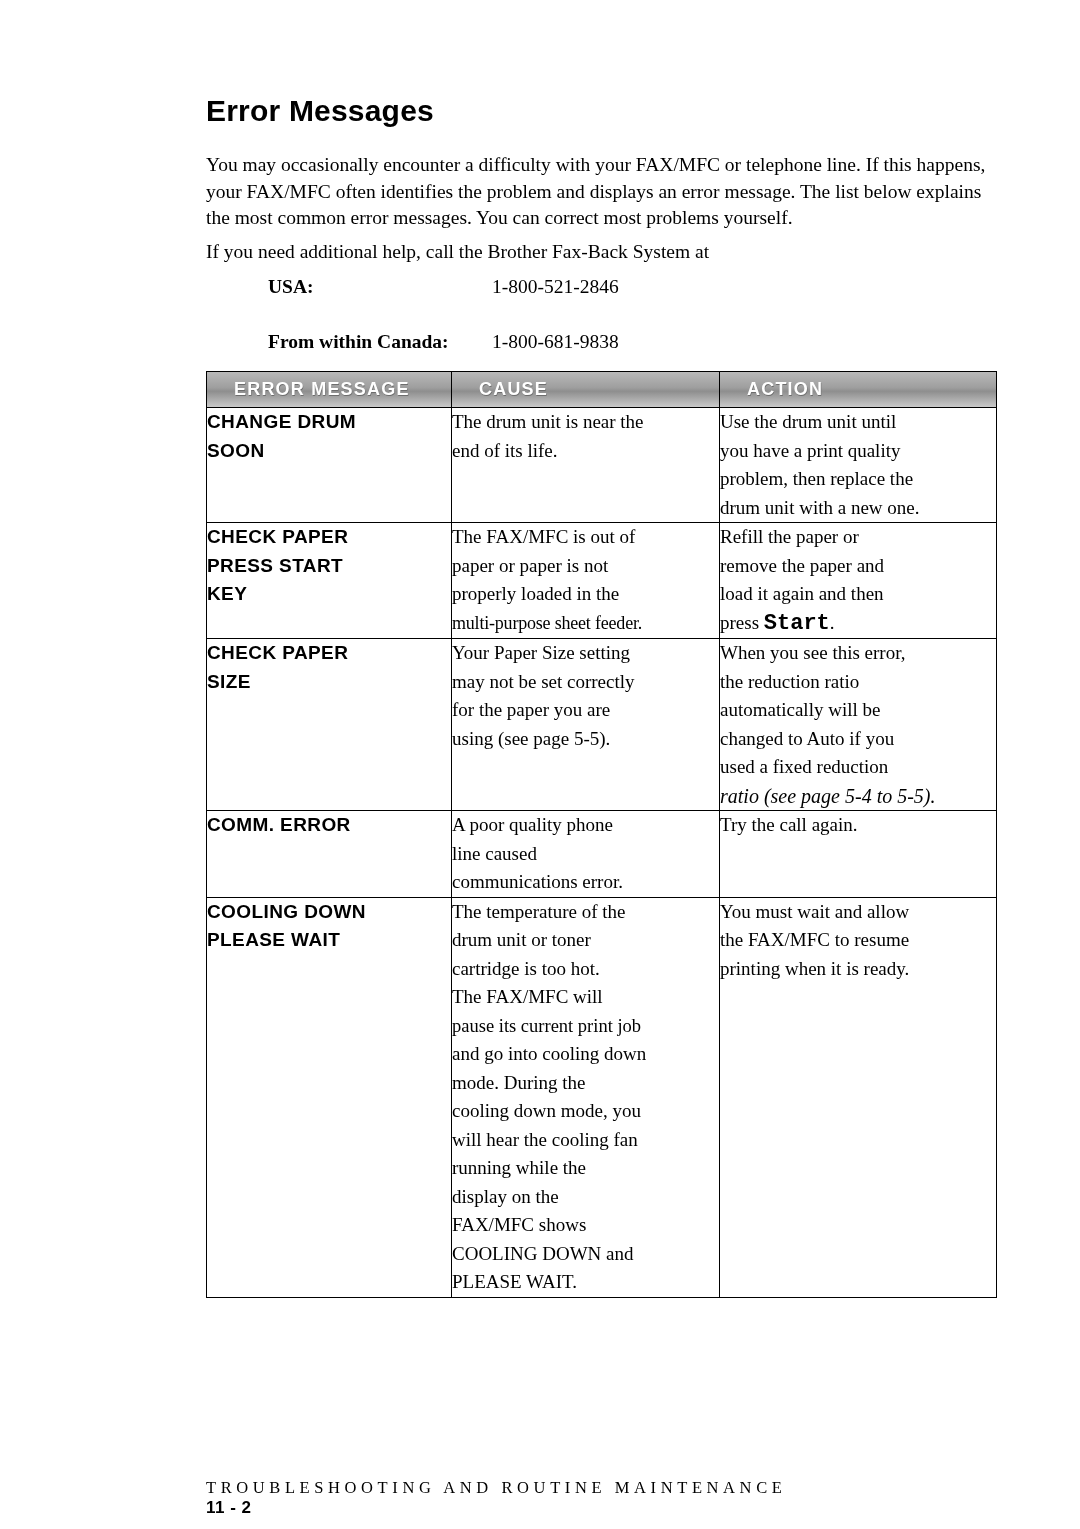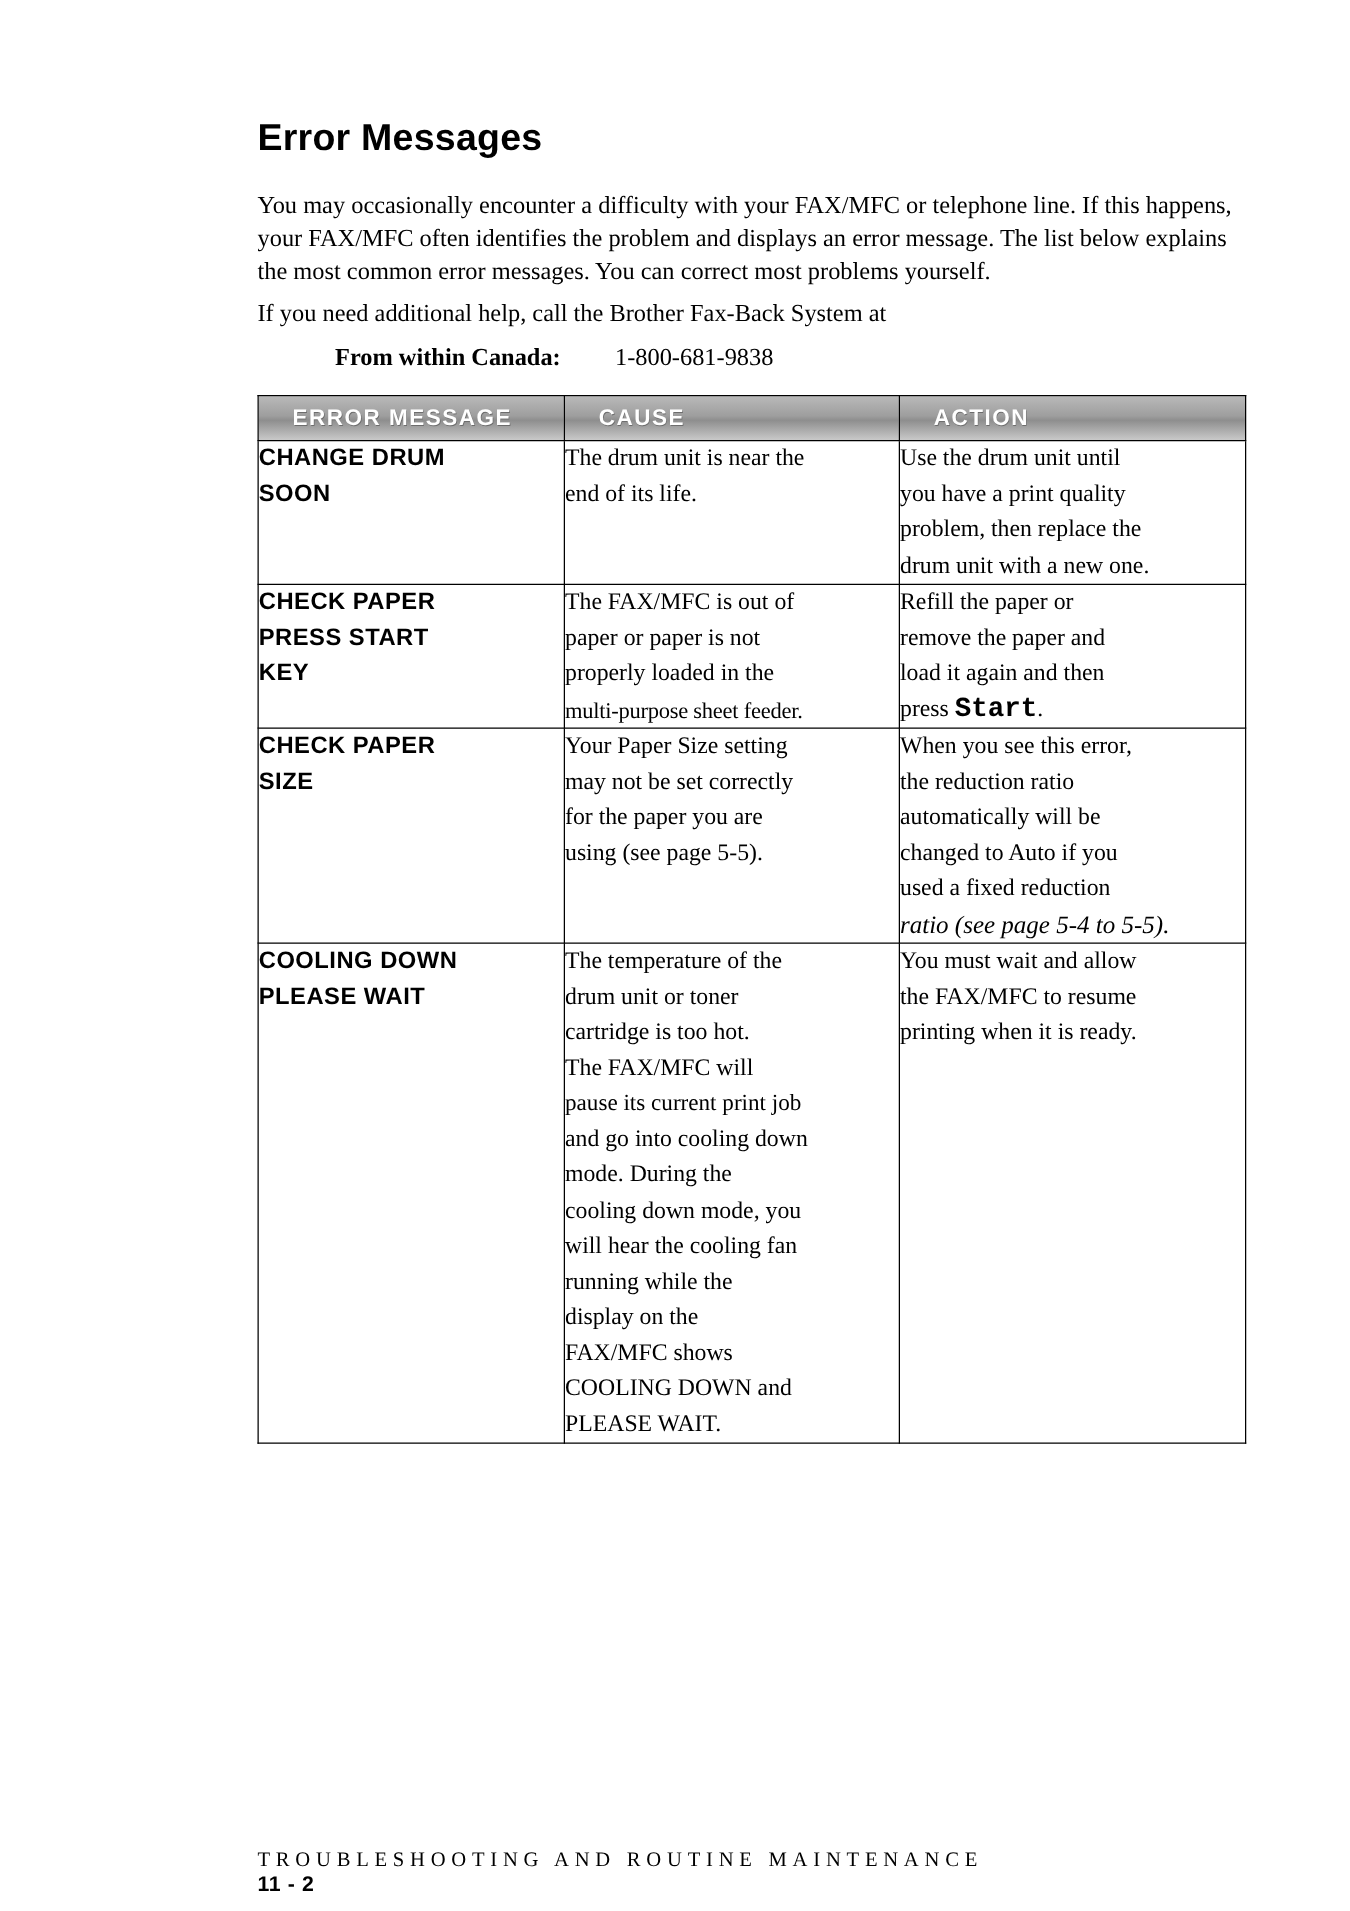--- a/index.html
+++ b/index.html
@@ -54,21 +54,21 @@
     display: flex;
     align-items: baseline;
     line-height: 27px;
   }
   .phone-label {
     font-weight: bold;
     font-size: 19.5px;
     white-space: nowrap;
   }
   .phone-label.usa { width: 224px; }
-  .phone-label.canada { width: 224px; }
+  .phone-label.canada { width: 224px; margin-top: 28px; }
   .phone-num {
     font-size: 19.5px;
   }
 
   table.errtable {
     border-collapse: collapse;
     margin-top: 16px;
     width: 790px;
     table-layout: fixed;
   }
@@ -146,20 +146,24 @@
     <p class="intro">
       <span class="ln">You may occasionally encounter a difficulty with your FAX/MFC or telephone</span>
       <span class="ln">line. If this happens, your FAX/MFC often identifies the problem and displays</span>
       <span class="ln">an error message. The list below explains the most common error messages.</span>
       <span class="ln">You can correct most problems yourself.</span>
     </p>
     <p class="intro2">If you need additional help, call the Brother Fax-Back System at</p>
 
     <div class="phones">
       <div class="phone-row">
+        <span class="phone-label usa">USA:</span>
+        <span class="phone-num">1-800-521-2846</span>
+      </div>
+      <div class="phone-row">
         <span class="phone-label canada">From within Canada:</span>
         <span class="phone-num">1-800-681-9838</span>
       </div>
     </div>
 
     <table class="errtable">
       <colgroup>
         <col style="width:245px">
         <col style="width:268px">
         <col style="width:277px">
@@ -230,20 +234,33 @@
           <td class="action">
             <span class="ln">When you see this error,</span>
             <span class="ln">the reduction ratio</span>
             <span class="ln">automatically will be</span>
             <span class="ln">changed to Auto if you</span>
             <span class="ln">used a fixed reduction</span>
             <span class="ln" style="font-size:20px;font-style:italic;">ratio (see  page 5-4 to 5-5).</span>
           </td>
         </tr>
 
+        <tr>
+          <td class="msg">
+            <span class="ln">COMM. ERROR</span>
+          </td>
+          <td class="cause">
+            <span class="ln">A poor quality phone</span>
+            <span class="ln">line caused</span>
+            <span class="ln">communications error.</span>
+          </td>
+          <td class="action">
+            <span class="ln">Try the call again.</span>
+          </td>
+        </tr>
 
 
         <tr>
           <td class="msg">
             <span class="ln">COOLING DOWN</span>
             <span class="ln">PLEASE WAIT</span>
           </td>
           <td class="cause">
             <span class="ln">The temperature of the</span>
             <span class="ln">drum unit or toner</span>

